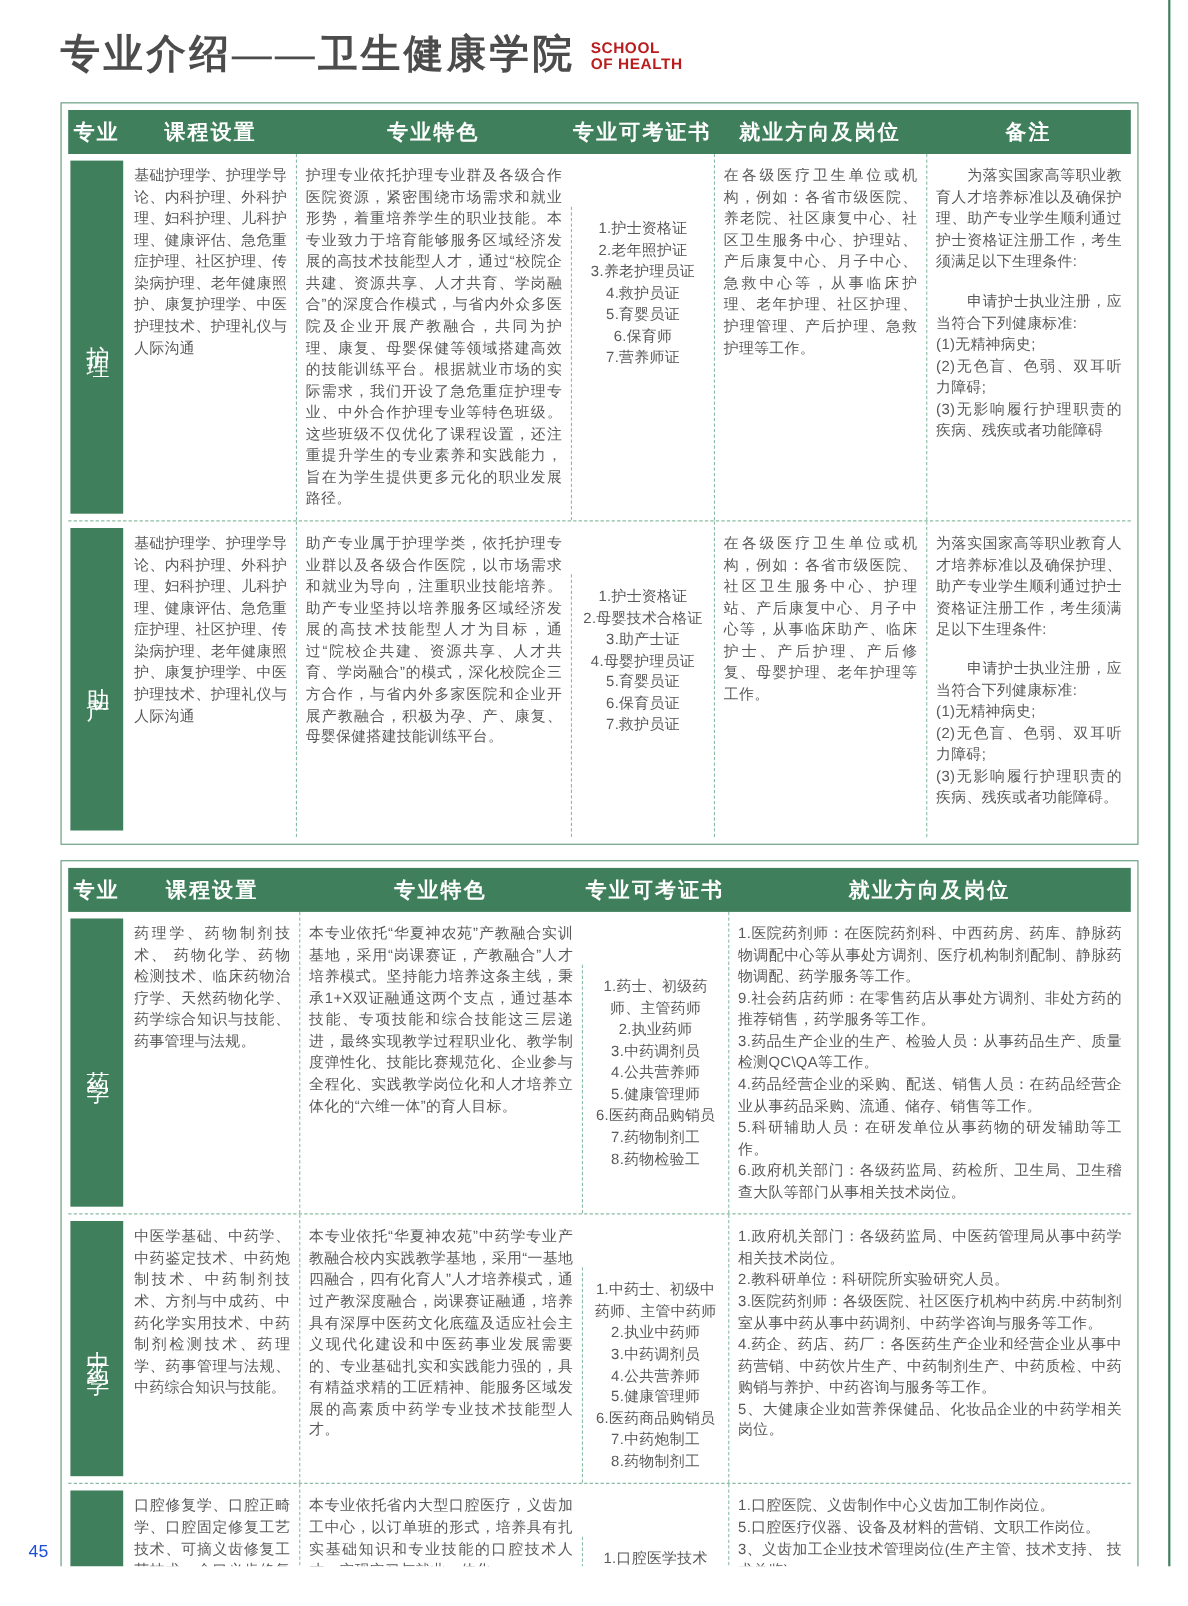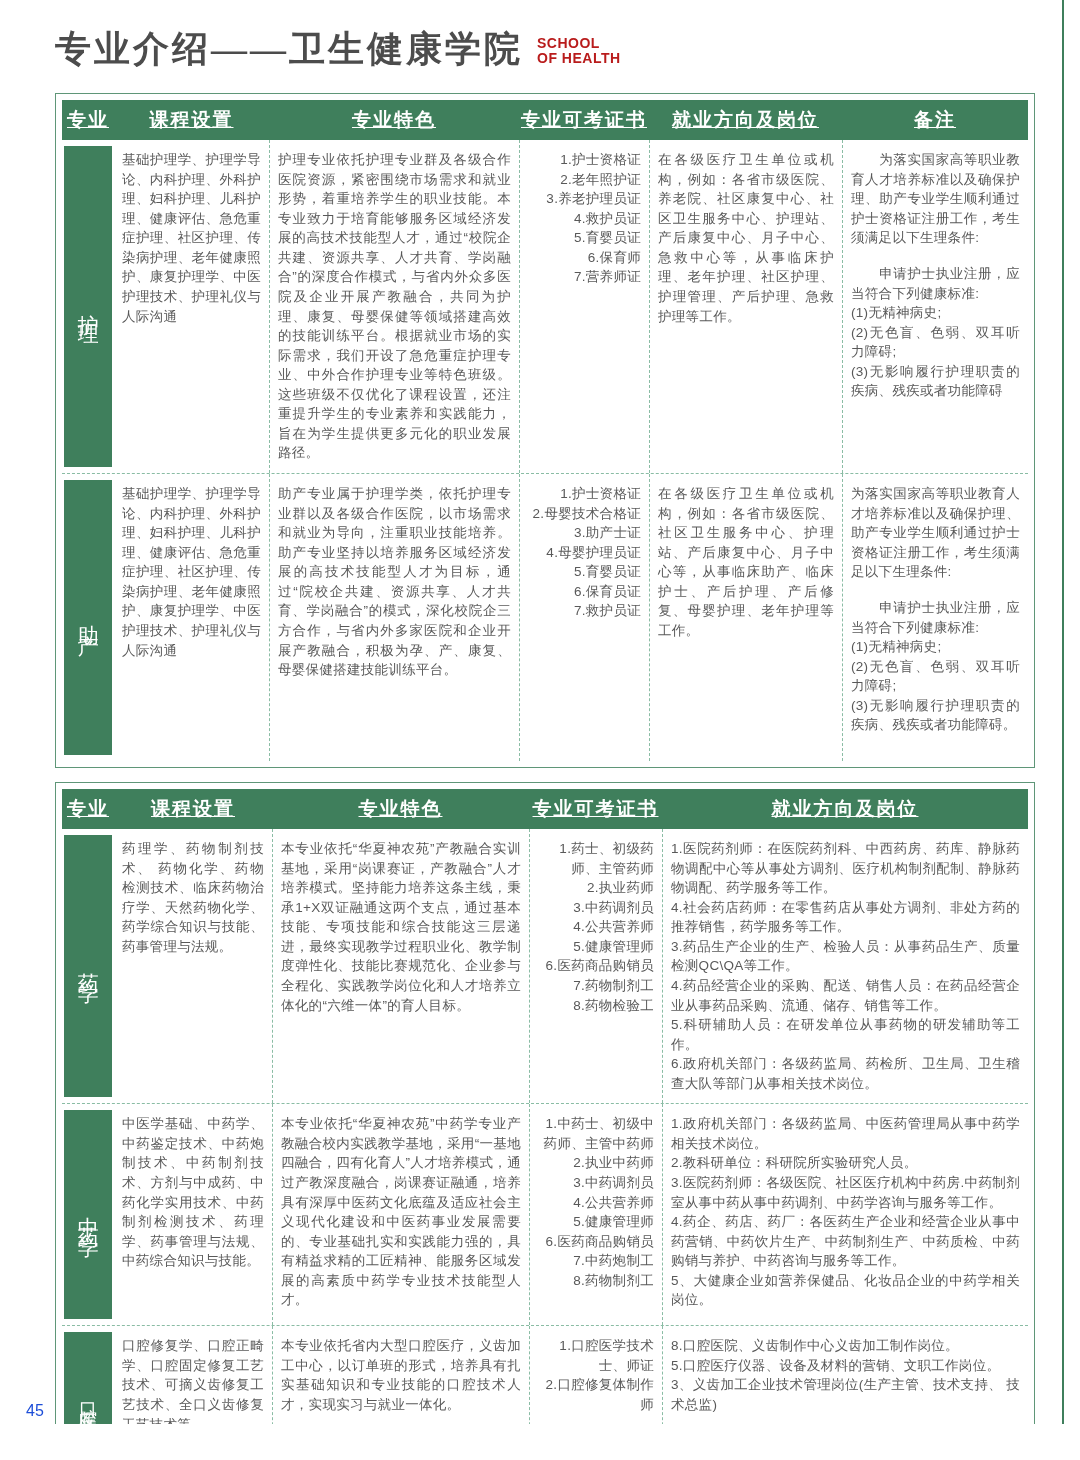--- a/index.html
+++ b/index.html
@@ -22,41 +22,41 @@
 
   
   .tbl {
     position:relative; margin-left:55px; width:980px;
     border:1px solid #5f9678; padding:6px; background:#fff;
   }
   .tbl.t1 { margin-top:93px; }
   .tbl.t2 { margin-top:14px; }
   .thead {
     display:grid; background:#3f7f5c; height:40px; align-items:center;
-    color:#ffffff; font-size:19px; font-weight:600; letter-spacing:2px;text-decoration:underline;
+    color:#ffffff; font-size:19px; font-weight:600; letter-spacing:2px;
   }
   .t1 .thead, .t1 .trow { grid-template-columns:52px 155px 250px 130px 193px 1fr; }
   .t2 .thead, .t2 .trow { grid-template-columns:52px 158px 257px 133px 1fr; }
   .th { text-align:center; }
   .trow { display:grid; position:relative; }
   .trow + .trow { border-top:1px dashed #8abca4; }
   .t1 .r1 { min-height:308px; }
   .t1 .r2 { min-height:288px; }
   .t2 .r1 { min-height:246px; }
   .t2 .r2 { min-height:222px; }
   .t2 .r3 { min-height:156px; }
 
   .cell {
     padding:10px 8px; color:#595959; font-size:13.5px; line-height:1.45;
     text-align:justify; letter-spacing:0.3px;
   }
   .cell.sep { border-left:1px dashed #8abca4; }
   .cell .para { margin:0; }
   .cell .para:empty { height:1.2em; }
-  .cell.list { text-align:right; }
+  .cell.list { text-align:center;margin-top:48px; }
 
   .c1 { display:flex; padding:0; }
   .major {
     flex:1; margin:6px 2px; background:#3f7f5c; color:#ffffff;
     display:flex; align-items:center; justify-content:center;
     writing-mode:vertical-rl; text-orientation:upright;
     font-size:21px; letter-spacing:10px; font-weight:400;
   }
   .major.long { font-size:18px; letter-spacing:5px; }
 
@@ -162,21 +162,21 @@
           <div class="para">2.执业药师</div>
           <div class="para">3.中药调剂员</div>
           <div class="para">4.公共营养师</div>
           <div class="para">5.健康管理师</div>
           <div class="para">6.医药商品购销员</div>
           <div class="para">7.药物制剂工</div>
           <div class="para">8.药物检验工</div>
         </div>
       <div class="cell sep">
           <div class="para">1.医院药剂师：在医院药剂科、中西药房、药库、静脉药物调配中心等从事处方调剂、医疗机构制剂配制、静脉药物调配、药学服务等工作。</div>
-          <div class="para">4.社会药店药师：在零售药店从事处方调剂、非处方药的推荐销售，药学服务等工作。</div>
+          <div class="para">9.社会药店药师：在零售药店从事处方调剂、非处方药的推荐销售，药学服务等工作。</div>
           <div class="para">3.药品生产企业的生产、检验人员：从事药品生产、质量检测QC\QA等工作。</div>
           <div class="para">4.药品经营企业的采购、配送、销售人员：在药品经营企业从事药品采购、流通、储存、销售等工作。</div>
           <div class="para">5.科研辅助人员：在研发单位从事药物的研发辅助等工作。</div>
           <div class="para">6.政府机关部门：各级药监局、药检所、卫生局、卫生稽查大队等部门从事相关技术岗位。</div>
         </div>
     </div>
 
     <div class="trow r2">
       <div class="cell c1">
         <div class="major">中药学</div>
@@ -206,21 +206,21 @@
       <div class="cell c1">
         <div class="major long">口腔医学技术</div>
       </div>
       <div class="cell">口腔修复学、口腔正畸学、口腔固定修复工艺技术、可摘义齿修复工艺技术、全口义齿修复工艺技术等。</div>
       <div class="cell sep">本专业依托省内大型口腔医疗，义齿加工中心，以订单班的形式，培养具有扎实基础知识和专业技能的口腔技术人才，实现实习与就业一体化。</div>
       <div class="cell sep list">
           <div class="para">1.口腔医学技术士、师证</div>
           <div class="para">2.口腔修复体制作师</div>
         </div>
       <div class="cell sep">
-          <div class="para">8.口腔医院、义齿制作中心义齿加工制作岗位。</div>
+          <div class="para">1.口腔医院、义齿制作中心义齿加工制作岗位。</div>
           <div class="para">5.口腔医疗仪器、设备及材料的营销、文职工作岗位。</div>
           <div class="para">3、义齿加工企业技术管理岗位(生产主管、技术支持、 技术总监)</div>
         </div>
     </div>
   </section>
 
   <div class="page-num">45</div>
   <div class="border-right"></div>
   <div class="border-bottom"></div>
 </div>

